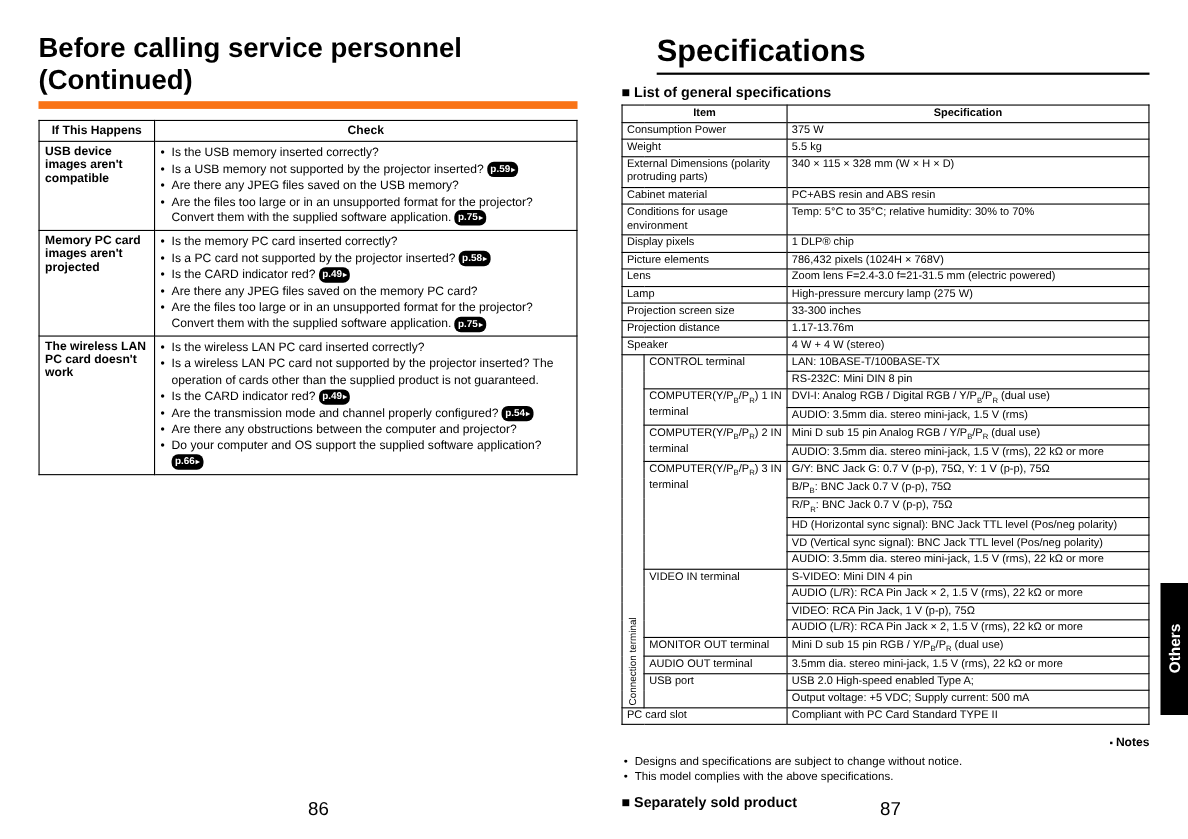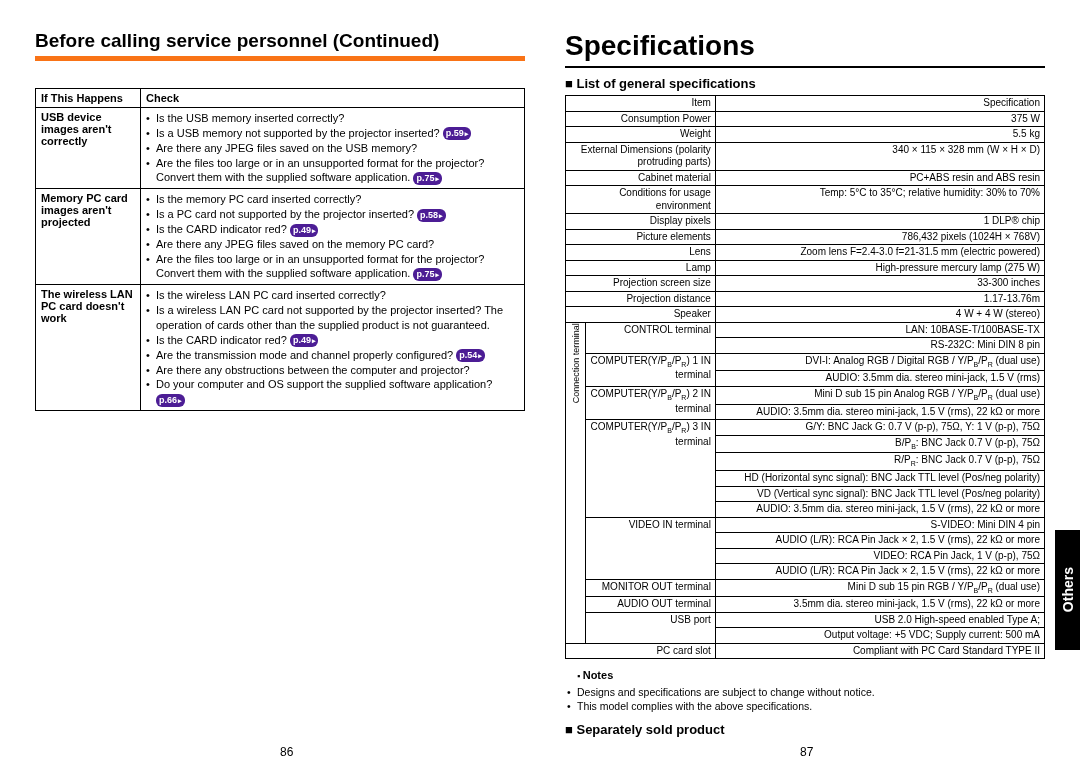--- a/index.html
+++ b/index.html
@@ -14,96 +14,98 @@
   }
   .page-wrap {
     display: flex;
     flex-direction: row;
     padding: 30px 10px 0 35px;
     gap: 40px;
   }
   .left-col { width: 490px; }
   .right-col { width: 480px; position: relative; }
   .title-main {
-    font-size: 19px;
-    font-weight: bold;
-    border-bottom: 5px solid #f97316;
+    font-size: 25px;
+    font-weight: bold;
+    border-bottom: 7px solid #f97316;
     padding-bottom: 4px;
-    margin-bottom: 27px;
+    margin-bottom: 10px;
   }
   .title-big {
     font-size: 28px;
     font-weight: bold;
     border-bottom: 2px solid #000;
     padding-bottom: 4px;
     margin-bottom: 8px;
+    margin-left: 32px;
   }
   .subsection {
     font-size: 13px;
     font-weight: bold;
     margin: 8px 0 4px 0;
   }
   .subsection::before {
     content: "■ ";
   }
   .notes-head {
     font-size: 11px;
     font-weight: bold;
     margin: 10px 0 4px 12px;
+    text-align: right;
   }
   .notes-head::before { content: "▪ "; font-size:9px; }
 
   
   table.trouble {
     border-collapse: collapse;
     width: 100%;
     font-size: 11px;
   }
   table.trouble th, table.trouble td {
     border: 1px solid #000;
     padding: 3px 5px;
     vertical-align: top;
     text-align: left;
   }
-  table.trouble th { font-weight: bold; text-align: left; }
+  table.trouble th { font-weight: bold; text-align: center; }
   table.trouble td:first-child { width: 105px; font-weight: bold; }
   .check-list { list-style: none; padding-left: 0; }
   .check-list li { padding-left: 10px; position: relative; line-height: 1.35; }
   .check-list li::before {
     content: "•";
     position: absolute;
     left: 0;
   }
   .pref {
     display: inline-block;
-    background: #4c1d95;
+    background: #000000;
     color: #fff;
     font-size: 9px;
     padding: 0 3px;
     border-radius: 6px;
     line-height: 12px;
     vertical-align: middle;
     font-weight: bold;
   }
   .pref::after { content: "▸"; font-size:7px; margin-left:1px; }
 
   
   table.spec {
     border-collapse: collapse;
     width: 100%;
     font-size: 10px;
   }
   table.spec th, table.spec td {
     border: 1px solid #000;
     padding: 1px 4px;
-    text-align: right;
+    text-align: left;
     vertical-align: top;
     line-height: 1.25;
   }
-  table.spec th { font-weight: normal; text-align: right; }
+  table.spec th { font-weight: bold; text-align: center; }
   td.item-col { width: 140px; }
   td.vlabel {
     writing-mode: vertical-rl;
     transform: rotate(180deg);
     text-align: center;
     font-size: 9px;
     width: 10px;
     padding:2px 0;
   }
   td.sublabel { width: 120px; }
@@ -125,22 +127,22 @@
     display: flex;
     align-items: center;
     justify-content: center;
   }
   .side-tab span {
     writing-mode: vertical-rl;
     transform: rotate(180deg);
   }
   .pagenum {
     position: absolute;
-    bottom: 4px;
-    font-size: 12px;
+    bottom: 17px;
+    font-size: 17px;
   }
   .pn-left { left: 280px; }
   .pn-right { left: 800px; }
   sub { font-size: 7px; }
 </style>
 </head>
 <body>
 
 <div class="page-wrap">
 
@@ -149,21 +151,21 @@
 
     <table class="trouble">
       <thead>
         <tr>
           <th>If  This Happens</th>
           <th>Check</th>
         </tr>
       </thead>
       <tbody id="trouble-body">
           <tr>
-            <td>USB device images aren't correctly</td>
+            <td>USB device images aren't compatible</td>
             <td>
               <ul class="check-list">
                 <li>Is the USB memory inserted correctly?</li>
                 <li>Is a USB memory not supported by the projector inserted? <span class="pref">p.59</span></li>
                 <li>Are there any JPEG files saved on the USB memory?</li>
                 <li>Are the files too large or in an unsupported format for the projector? Convert them with the supplied software application. <span class="pref">p.75</span></li>
               </ul>
             </td>
           </tr>
           <tr>

